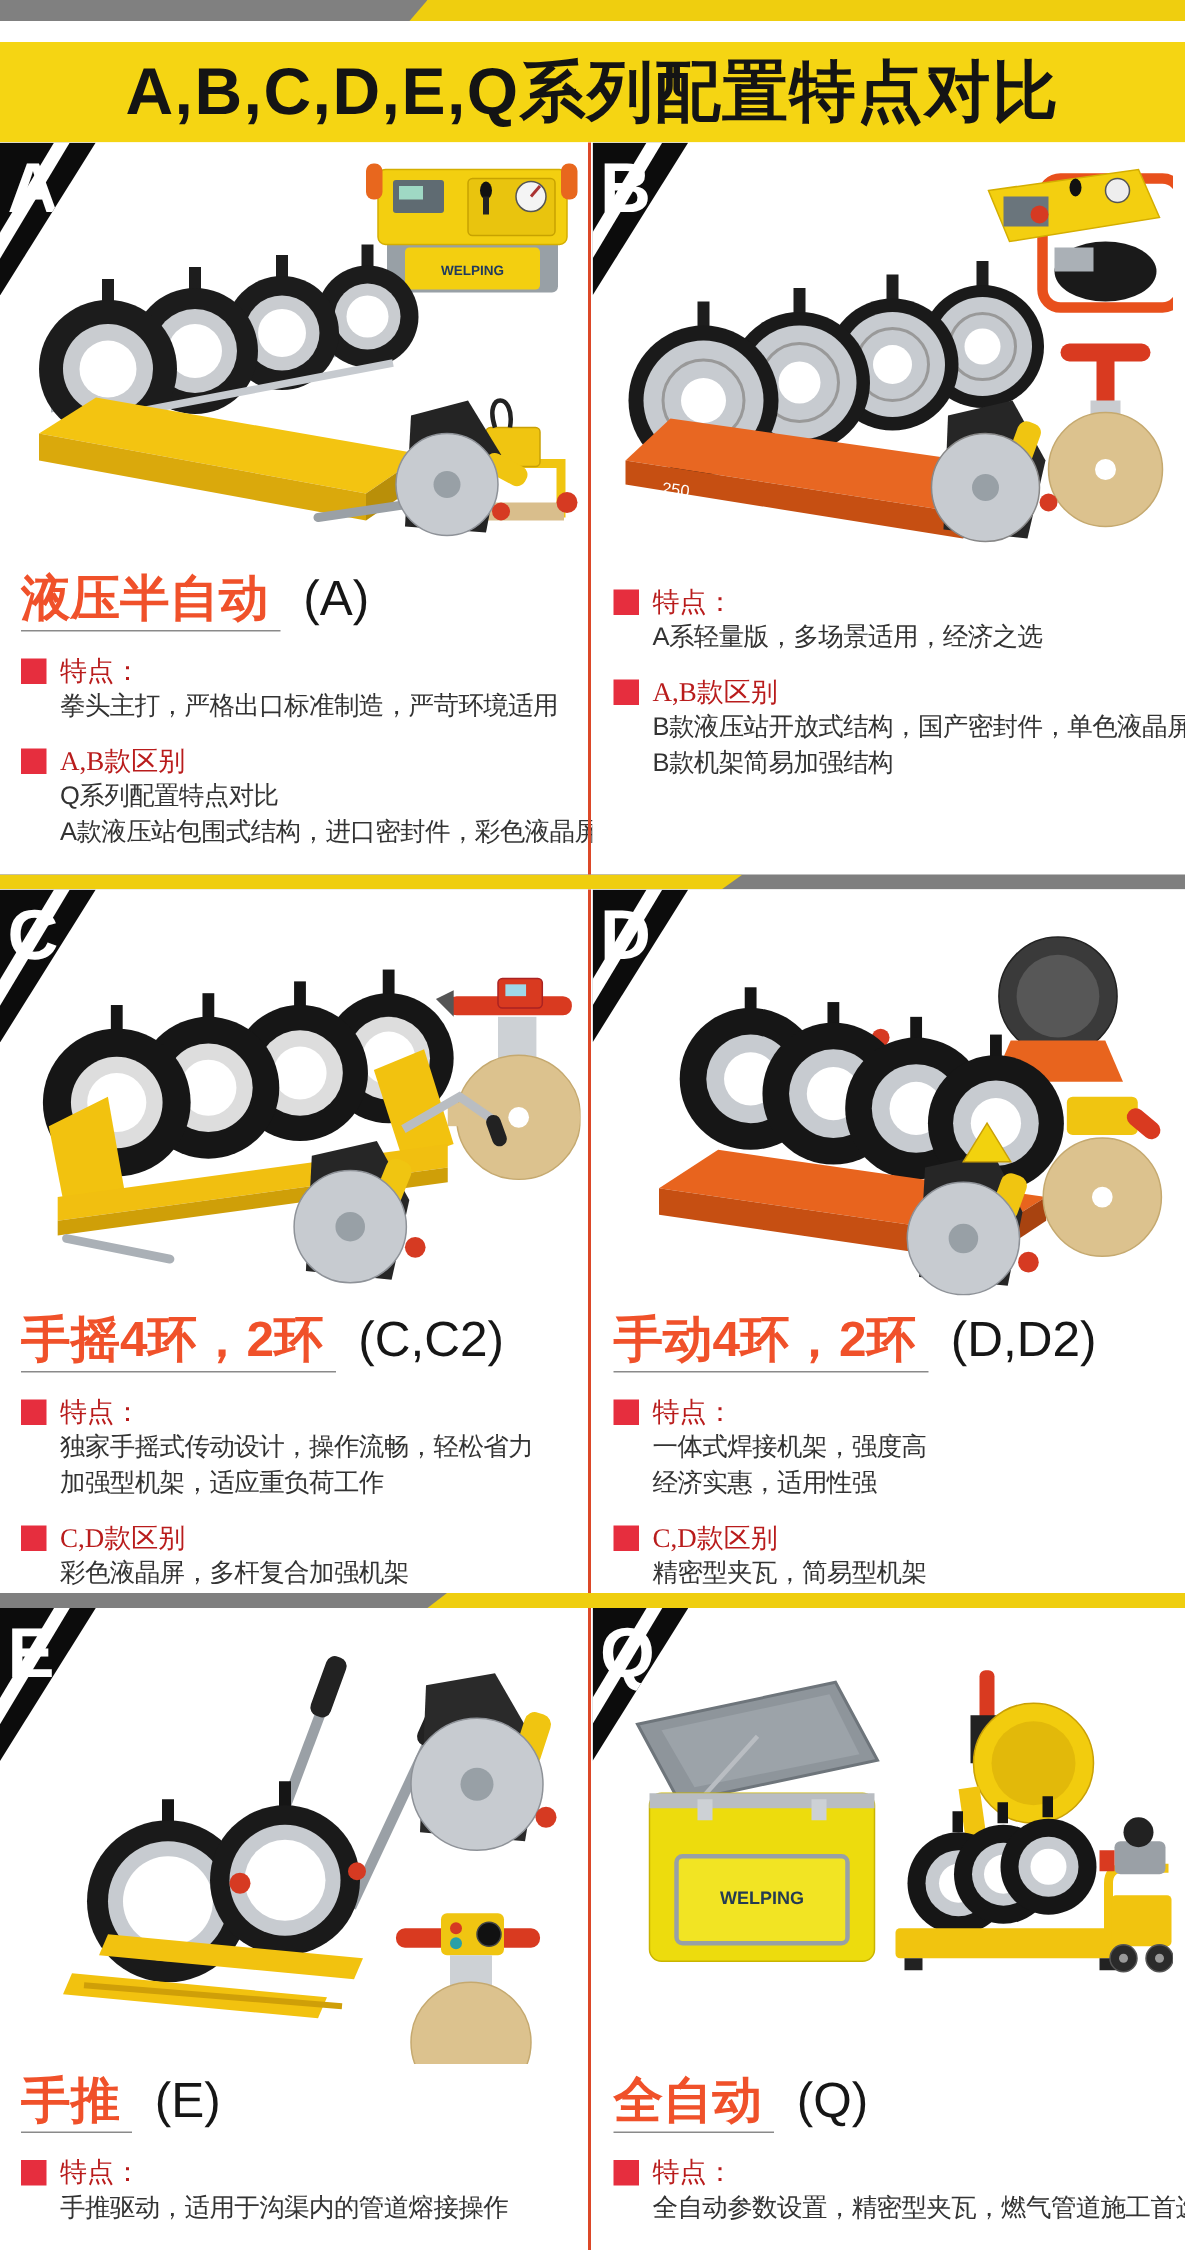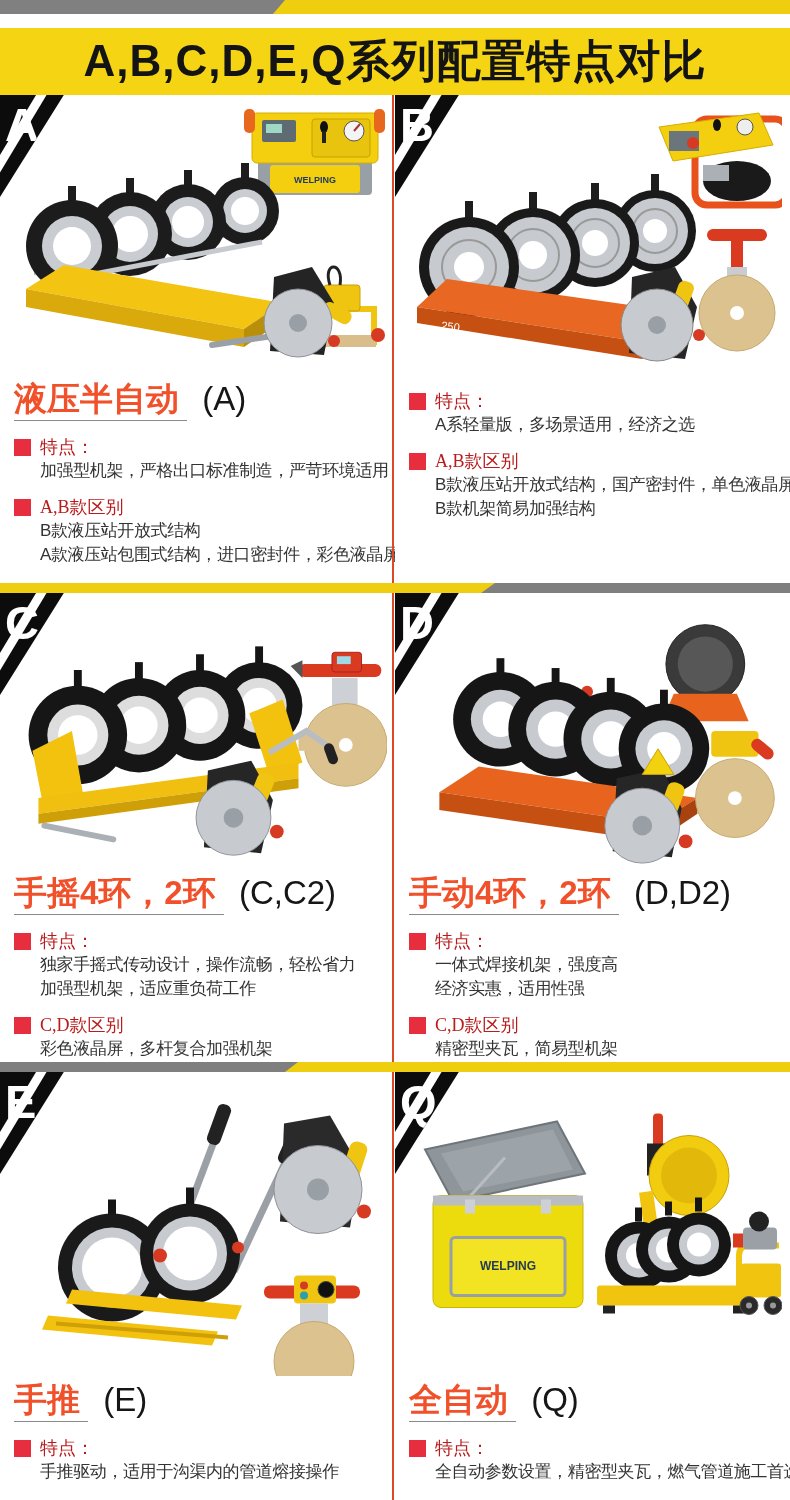--- a/index.html
+++ b/index.html
@@ -141,28 +141,28 @@
       <h2 class="sec-title">
         <span class="t-main">液压半自动</span>
         <span class="t-suffix">(A)</span>
       </h2>
       <div class="features">
         <div class="feat">
           <div class="feat-head">
               <span class="bullet"></span>
               <span>特点：</span>
             </div>
-          <div class="feat-line">加强型机架，严格出口标准制造，严苛环境适用</div>
+          <div class="feat-line">拳头主打，严格出口标准制造，严苛环境适用</div>
         </div>
         <div class="feat">
           <div class="feat-head">
               <span class="bullet"></span>
               <span>A,B款区别</span>
             </div>
-          <div class="feat-line">B款液压站开放式结构</div>
+          <div class="feat-line">Q系列配置特点对比</div>
           <div class="feat-line">A款液压站包围式结构，进口密封件，彩色液晶屏</div>
         </div>
       </div>
     </section>
 
     <section class="col">
       <div class="badge">
         <span class="badge-slash"></span>
         <span class="badge-letter">B</span>
       </div>

